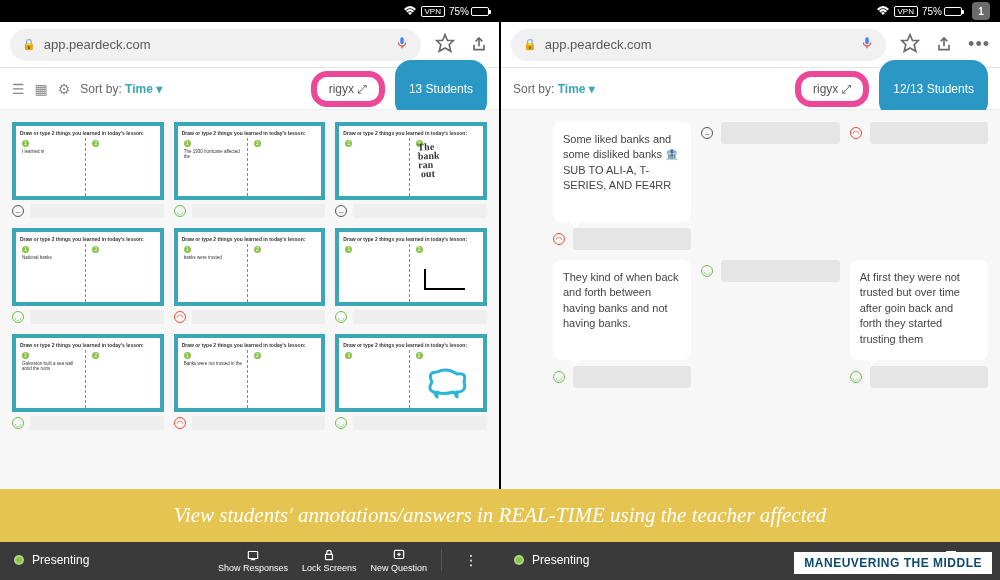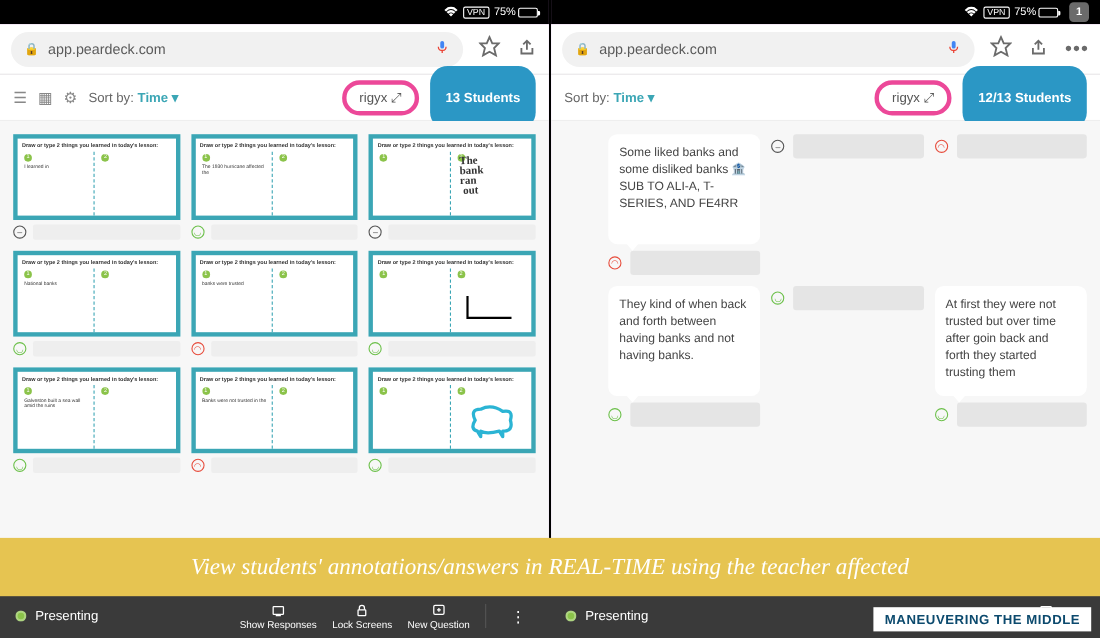--- a/index.html
+++ b/index.html
@@ -1,18 +1,18 @@
 <!DOCTYPE html>
 <html><head>
 <meta charset="utf-8">
 <style>
 * { margin: 0; padding: 0; box-sizing: border-box; }
 body { width: 1000px; height: 580px; font-family: -apple-system, Helvetica, Arial, sans-serif; background: #000; overflow: hidden; position: relative; }
 .container { display: flex; gap: 2px; height: 100%; }
-.phone { flex: 1; background: #f0abfc; display: flex; flex-direction: column; position: relative; }
+.phone { flex: 1; background: #4c1d95; display: flex; flex-direction: column; position: relative; }
 .status-bar { height: 22px; background: #000; display: flex; justify-content: flex-end; align-items: center; padding: 0 10px; gap: 4px; font-size: 10px; color: #fff; }
 .vpn-box { border: 1px solid #fff; border-radius: 2px; padding: 0 3px; font-size: 8px; }
 .batt { display: flex; align-items: center; gap: 2px; }
 .batt-icon { width: 18px; height: 9px; border: 1px solid #fff; border-radius: 2px; position: relative; }
 .batt-icon::after { content: ''; position: absolute; right: -3px; top: 2px; width: 2px; height: 4px; background: #fff; border-radius: 0 1px 1px 0; }
 .batt-fill { height: 100%; background: #fff; width: 75%; }
 .tabs-badge { background: #6b6b6b; color: #fff; border-radius: 4px; width: 18px; height: 18px; display: flex; align-items: center; justify-content: center; font-size: 10px; font-weight: 700; margin-left: 6px; }
 .url-bar { height: 46px; background: #fff; display: flex; align-items: center; padding: 0 10px; gap: 14px; border-bottom: 1px solid #e4e4e4; }
 .url-box { flex: 1; background: #f1f1f1; border-radius: 20px; height: 32px; display: flex; align-items: center; padding: 0 12px; gap: 8px; color: #5a5a5a; font-size: 13px; }
 .lock-icon { font-size: 11px; }
@@ -20,22 +20,22 @@
 .mic svg { width: 14px; height: 14px; }
 .star-icon, .share-icon, .more-icon { color: #6b6b6b; cursor: pointer; }
 .star-icon svg, .share-icon svg { width: 20px; height: 20px; }
 .more-icon { font-size: 18px; letter-spacing: 1px; }
 .app-bar { height: 42px; background: #fff; display: flex; align-items: center; padding: 0 12px; gap: 10px; border-bottom: 1px solid #eee; }
 .view-icons { display: flex; gap: 10px; color: #888; }
 .view-icons span { font-size: 14px; cursor: pointer; }
 .sort { font-size: 12px; color: #666; }
 .sort-val { color: #3ba6b5; font-weight: 600; }
 .spacer { flex: 1; }
-.code-pill { border: 4px solid #ec4899; border-radius: 16px; padding: 5px 12px; font-size: 12px; color: #555; cursor: pointer; }
-.student-pill { background: #2b97c5; color: #fff; border-radius: 16px; padding: 22px 14px; font-size: 12px; font-weight: 700; cursor: pointer; }
+.code-pill { border: 6px solid #ec4899; border-radius: 16px; padding: 5px 12px; font-size: 12px; color: #555; cursor: pointer; }
+.student-pill { background: #2b97c5; color: #fff; border-radius: 16px; padding: 22px 14px; font-size: 12px; font-weight: 400; cursor: pointer; }
 .content { flex: 1; background: #f7f7f7; padding: 12px; overflow: hidden; }
 .grid { display: grid; grid-template-columns: repeat(3, 1fr); gap: 10px; }
 .slide-wrap { display: flex; flex-direction: column; gap: 4px; }
 .slide { background: #fff; border: 4px solid #3ba6b5; height: 78px; position: relative; padding: 4px; font-size: 5px; color: #333; }
 .slide-title { font-size: 5px; font-weight: 600; margin-bottom: 2px; }
 .slide-cols { display: flex; height: 58px; gap: 4px; }
 .slide-col { flex: 1; padding: 2px; position: relative; }
 .slide-col.left { border-right: 1px dashed #3ba6b5; }
 .num-circ { display: inline-block; width: 7px; height: 7px; border-radius: 50%; background: #8bc34a; color: #fff; font-size: 5px; text-align: center; line-height: 7px; margin-right: 2px; }
 .slide-txt { font-size: 4.5px; margin-top: 2px; }

